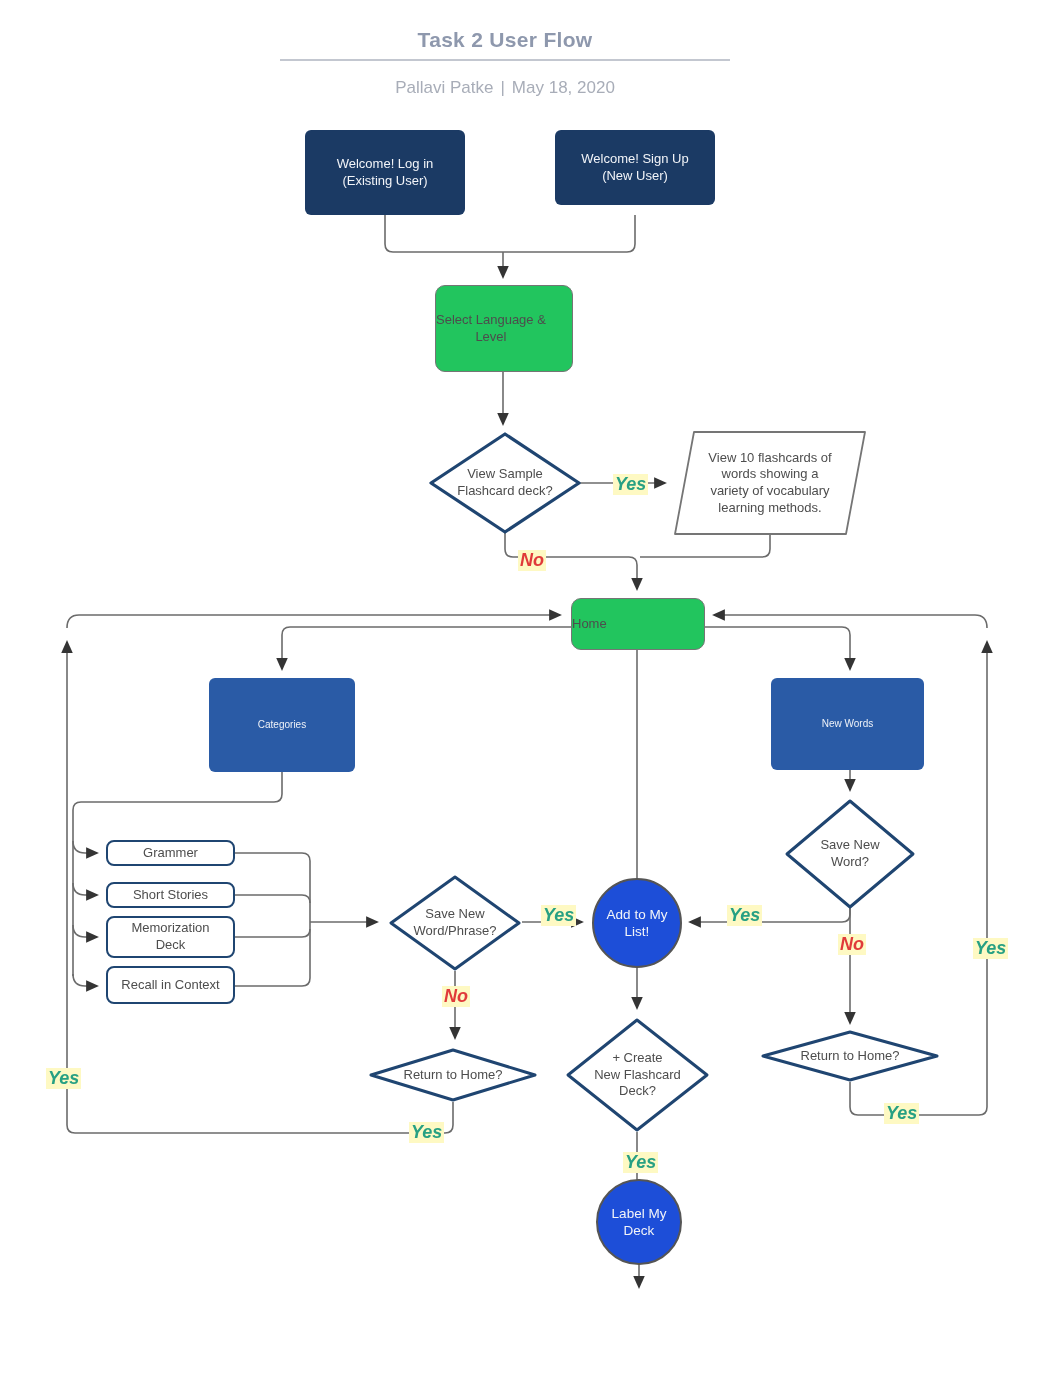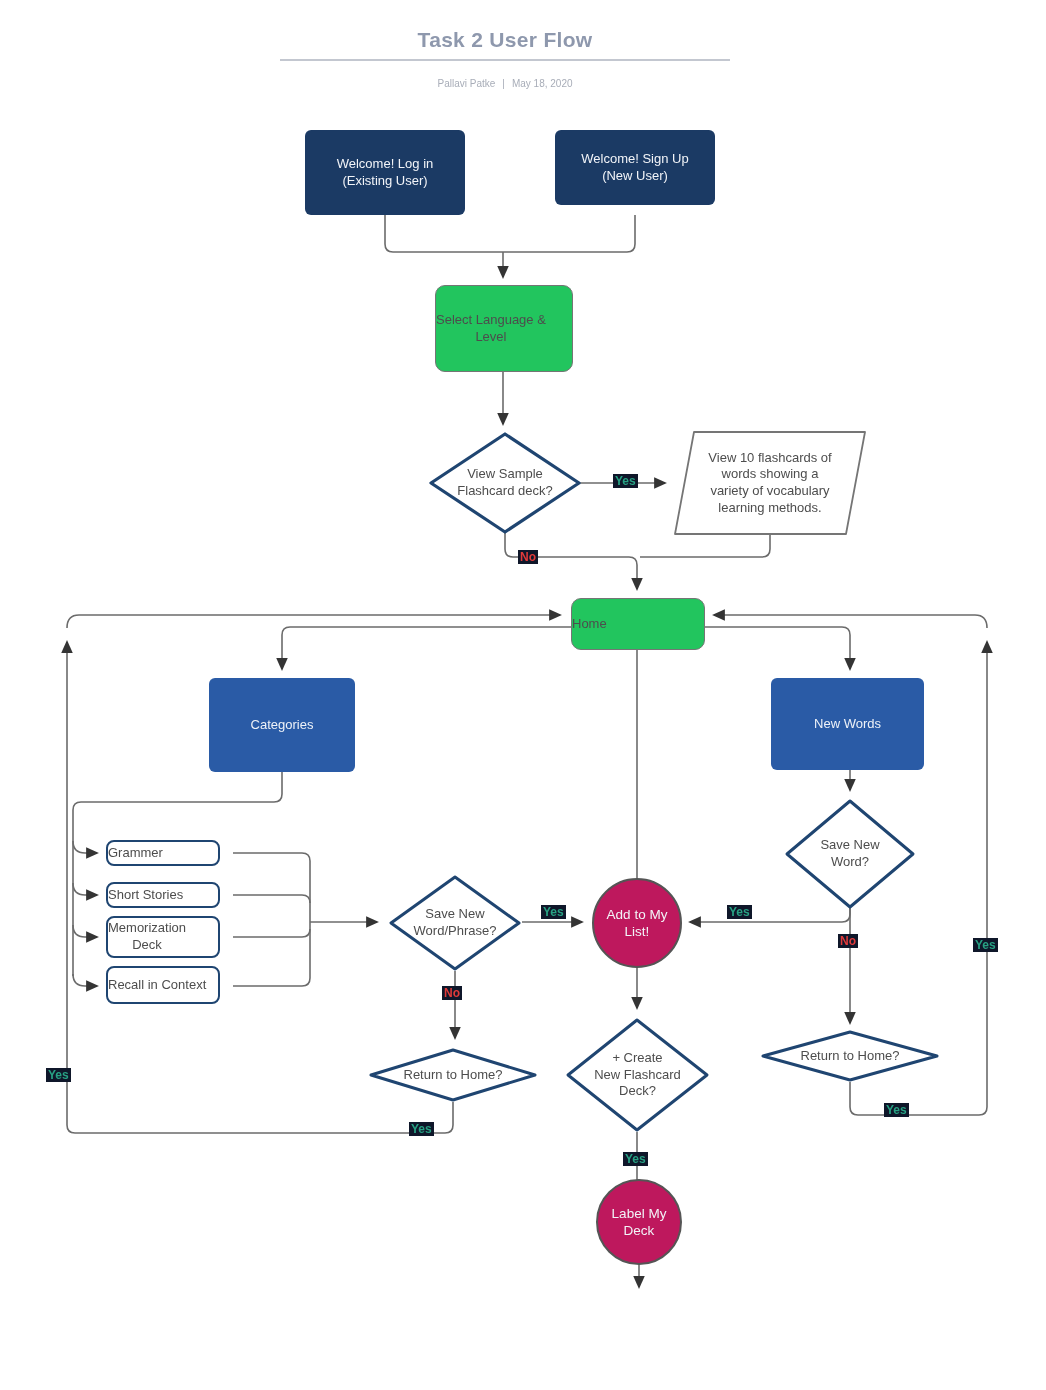--- a/index.html
+++ b/index.html
@@ -3,52 +3,52 @@
 <meta charset="utf-8">
 <style>
   html,body{margin:0;padding:0;background:#ffffff;}
   body{font-family:"Liberation Sans", sans-serif;}
   #canvas{position:relative;width:1046px;height:1390px;background:#ffffff;overflow:hidden;}
 
   
   .title-block{position:absolute;left:280px;top:28px;width:450px;text-align:center;}
   .title{font-size:21px;font-weight:bold;color:#8e98ad;letter-spacing:.3px;}
   .title-rule{border:none;border-top:2px solid #c3c7d0;margin:7px 0 6px 0;}
-  .subtitle{font-size:10px;color:#a8adb8;margin-top:17px;}
+  .subtitle{font-size:17px;color:#a8adb8;margin-top:17px;}
   .subtitle .sep{margin:0 7px;}
 
   
   #connectors{position:absolute;left:0;top:0;pointer-events:none;}
   .conn{fill:none;stroke:#6b6b6b;stroke-width:1.6;}
 
   
   .node-text{white-space:pre-line;text-align:center;line-height:1.28;}
 
   
   .box-dark{position:absolute;background:#1b3a64;border-radius:6px;color:#f2f4f8;
     display:flex;align-items:center;justify-content:center;font-size:13px;}
   .box-blue{position:absolute;background:#2a5ba6;border-radius:6px;color:#eef2f8;
-    display:flex;align-items:center;justify-content:center;font-size:13px;}
+    display:flex;align-items:center;justify-content:center;font-size:10px;}
   .box-white{position:absolute;background:#22c55e;border:1.6px solid #757575;border-radius:10px;
     color:#4d4d4d;display:flex;align-items:center;justify-content:flex-start;font-size:13px;}
-  .cat-item{position:absolute;left:106px;width:114px;background:#ffffff;border:2.5px solid #1f4571;
-    border-radius:8px;color:#4d4d4d;display:flex;align-items:center;justify-content:flex-start;
+  .cat-item{position:absolute;left:106px;width:129px;background:#ffffff;border:2.5px solid #1f4571;
+    border-radius:8px;color:#4d4d4d;display:flex;align-items:center;justify-content:center;
     font-size:13px;box-sizing:border-box;}
-  .circle{position:absolute;background:#be185d;border:2px solid #555555;border-radius:50%;
+  .circle{position:absolute;background:#1d4ed8;border:2px solid #555555;border-radius:50%;
     color:#f2f4f8;display:flex;align-items:center;justify-content:center;font-size:13.5px;box-sizing:border-box;}
   .pill{position:absolute;background:#3a7bd5;border:2px solid #4c4c4c;border-radius:34px;
     color:#ffffff;font-weight:bold;display:flex;align-items:center;justify-content:center;
     font-size:14.5px;box-sizing:border-box;}
   .shape-wrap{position:absolute;}
   .shape-wrap svg{display:block;}
   .overlay-text{position:absolute;left:0;top:0;width:100%;height:100%;
     display:flex;align-items:center;justify-content:center;color:#4d4d4d;font-size:13px;}
 
   
-  .edge-label{position:absolute;font-size:12px;font-weight:bold;background:#0f172a;padding:0 2px;}
+  .edge-label{position:absolute;font-size:18px;font-weight:bold;background:#fef9c3;padding:0 2px;font-style:italic;}
   .edge-label.yes{color:#27a083;}
   .edge-label.no{color:#e03a3a;}
 </style>
 </head>
 <body>
 
 <div id="canvas">
 
   <div class="title-block">
     <div class="title">Task 2 User Flow</div>

